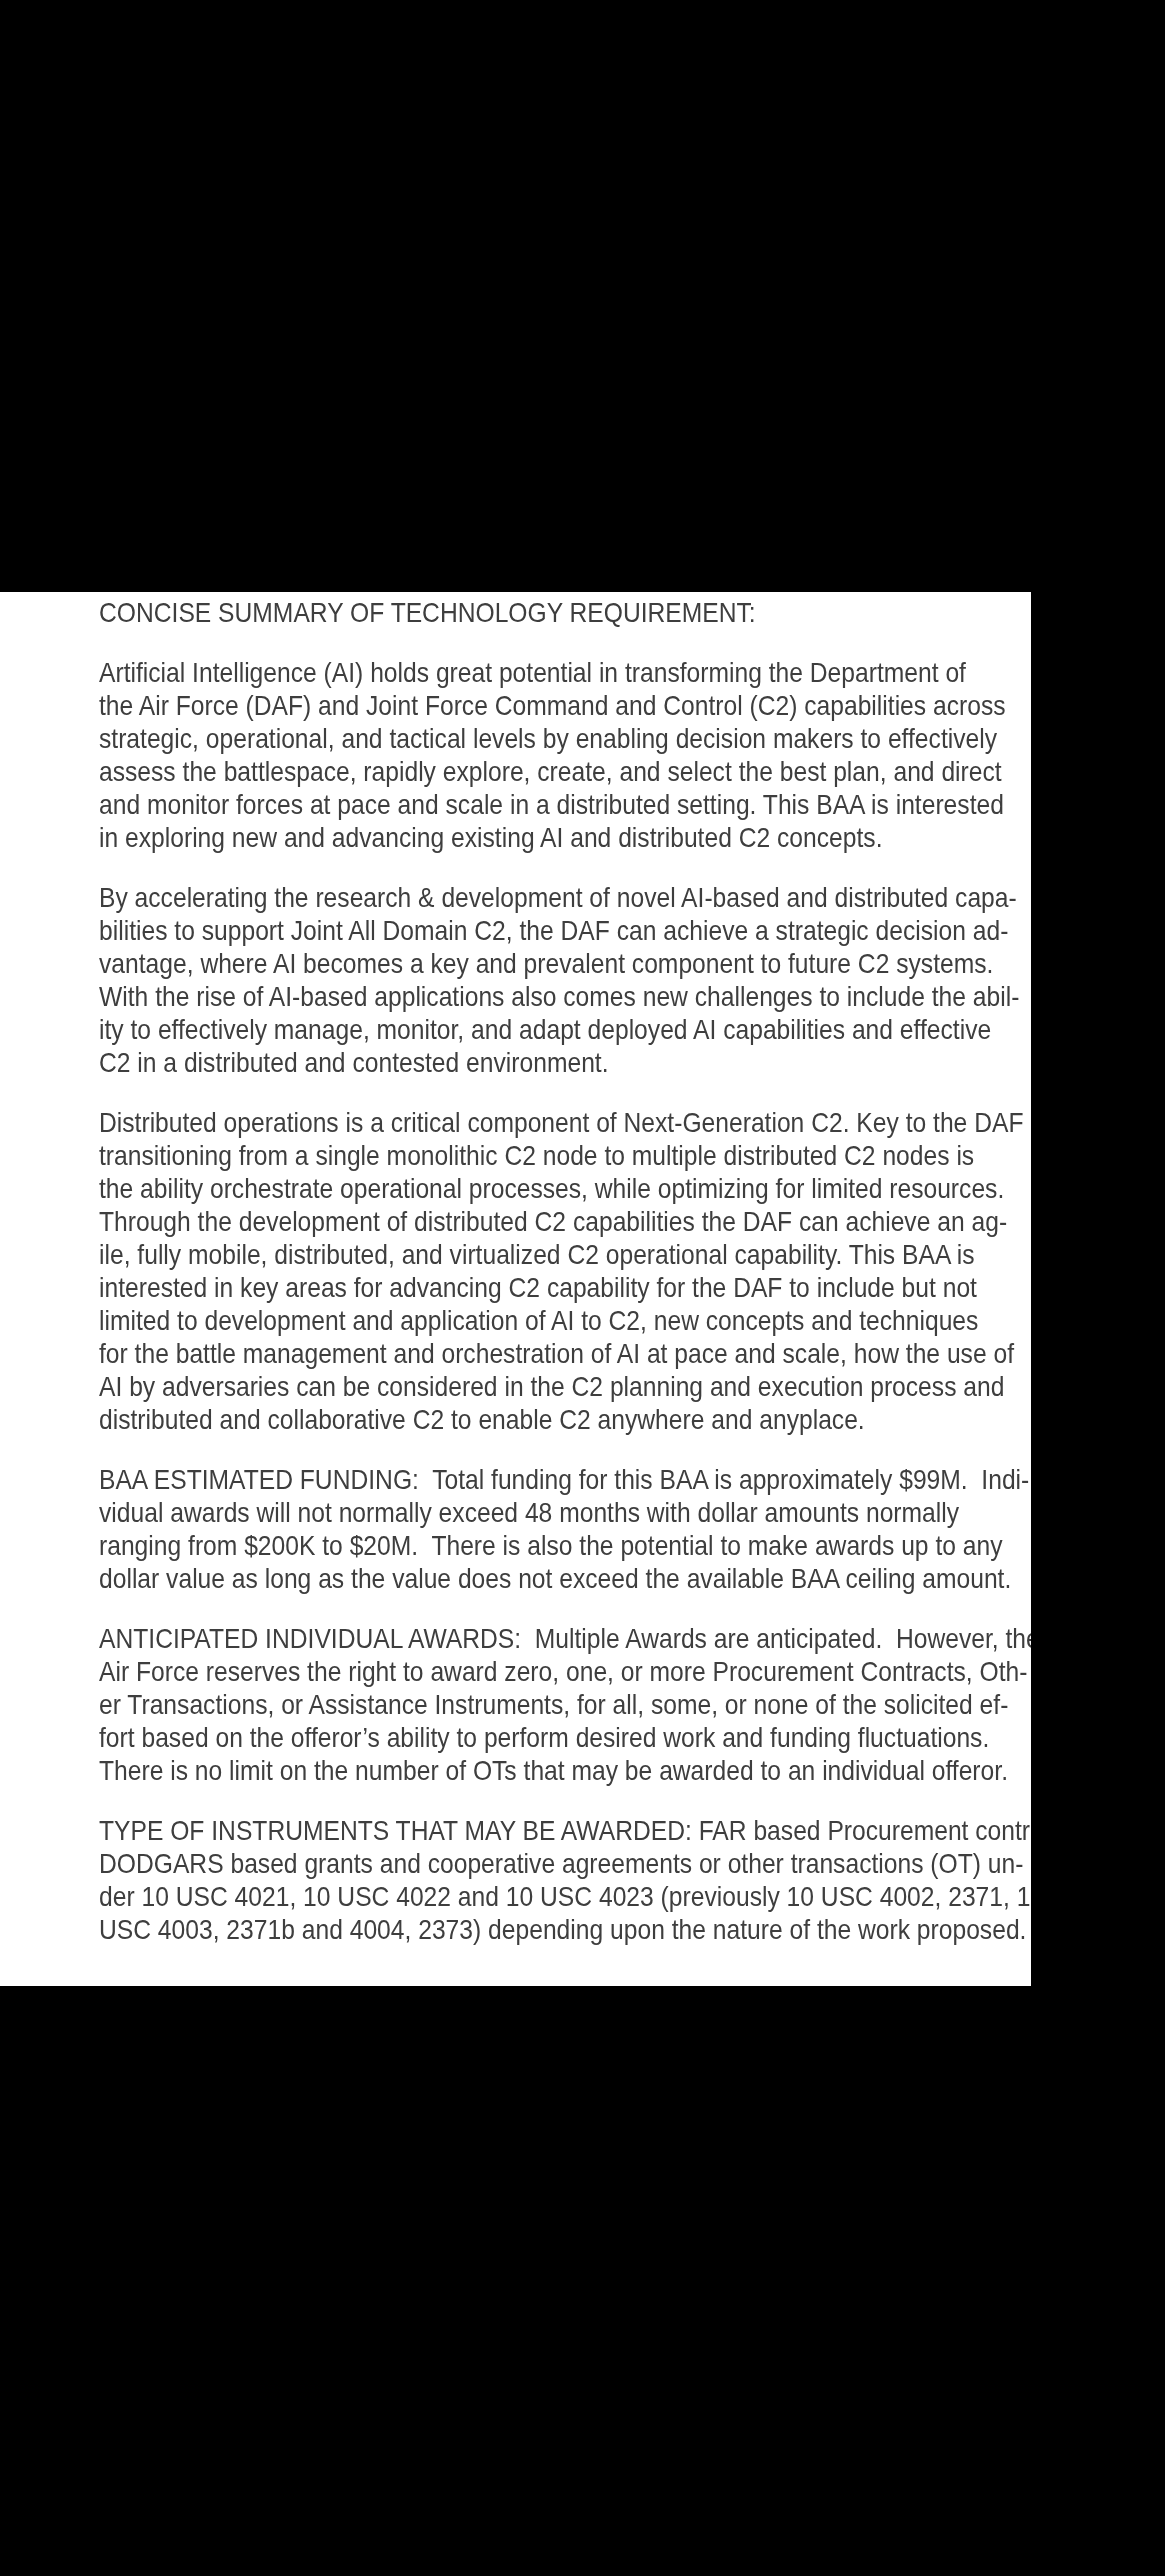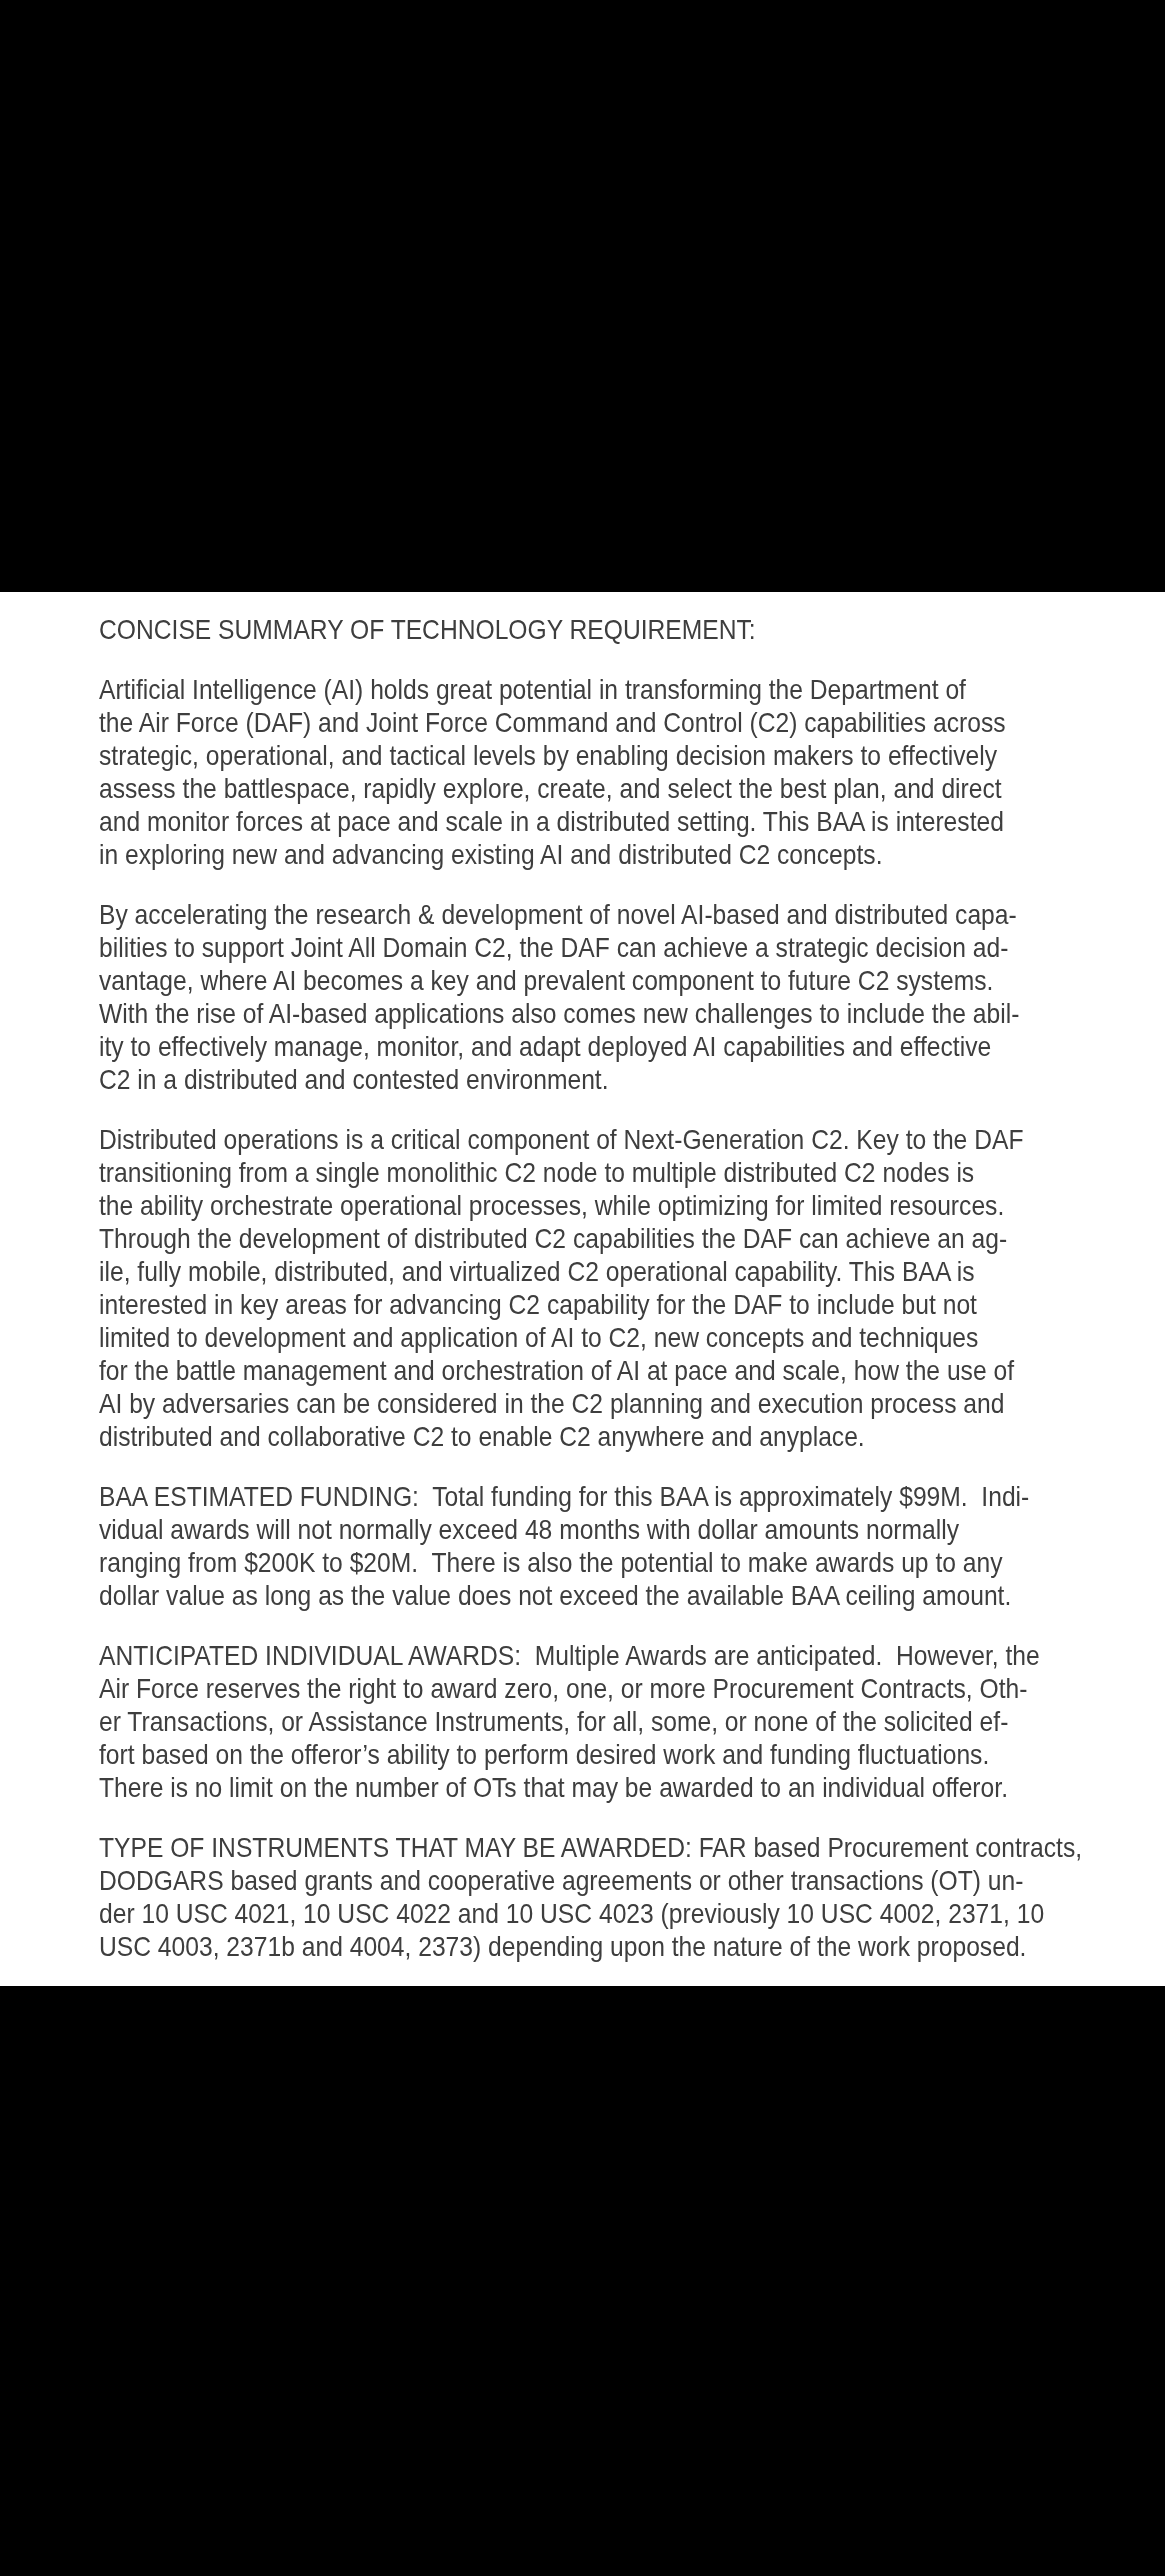--- a/index.html
+++ b/index.html
@@ -14,25 +14,25 @@
     overflow: hidden;
     font-family: "Liberation Sans", sans-serif;
   }
   .bar {
     width: 1165px;
     background: #000000;
   }
   .bar-top { height: 592px; }
   .bar-bottom { height: 589px; }
   .paper {
-    width: 1165px;
+    width: 1031px;
     height: 1394px;
     background: #ffffff;
     box-sizing: border-box;
-    padding: 21px 0 0 99px;
+    padding: 4px 0 0 99px;
     overflow: hidden;
   }
   .text-col {
     transform: scaleX(0.88);
     transform-origin: 0 0;
     width: 1188px;
   }
   .doc-heading, .doc-para {
     margin: 0 0 27px 0;
     font-size: 28px;

